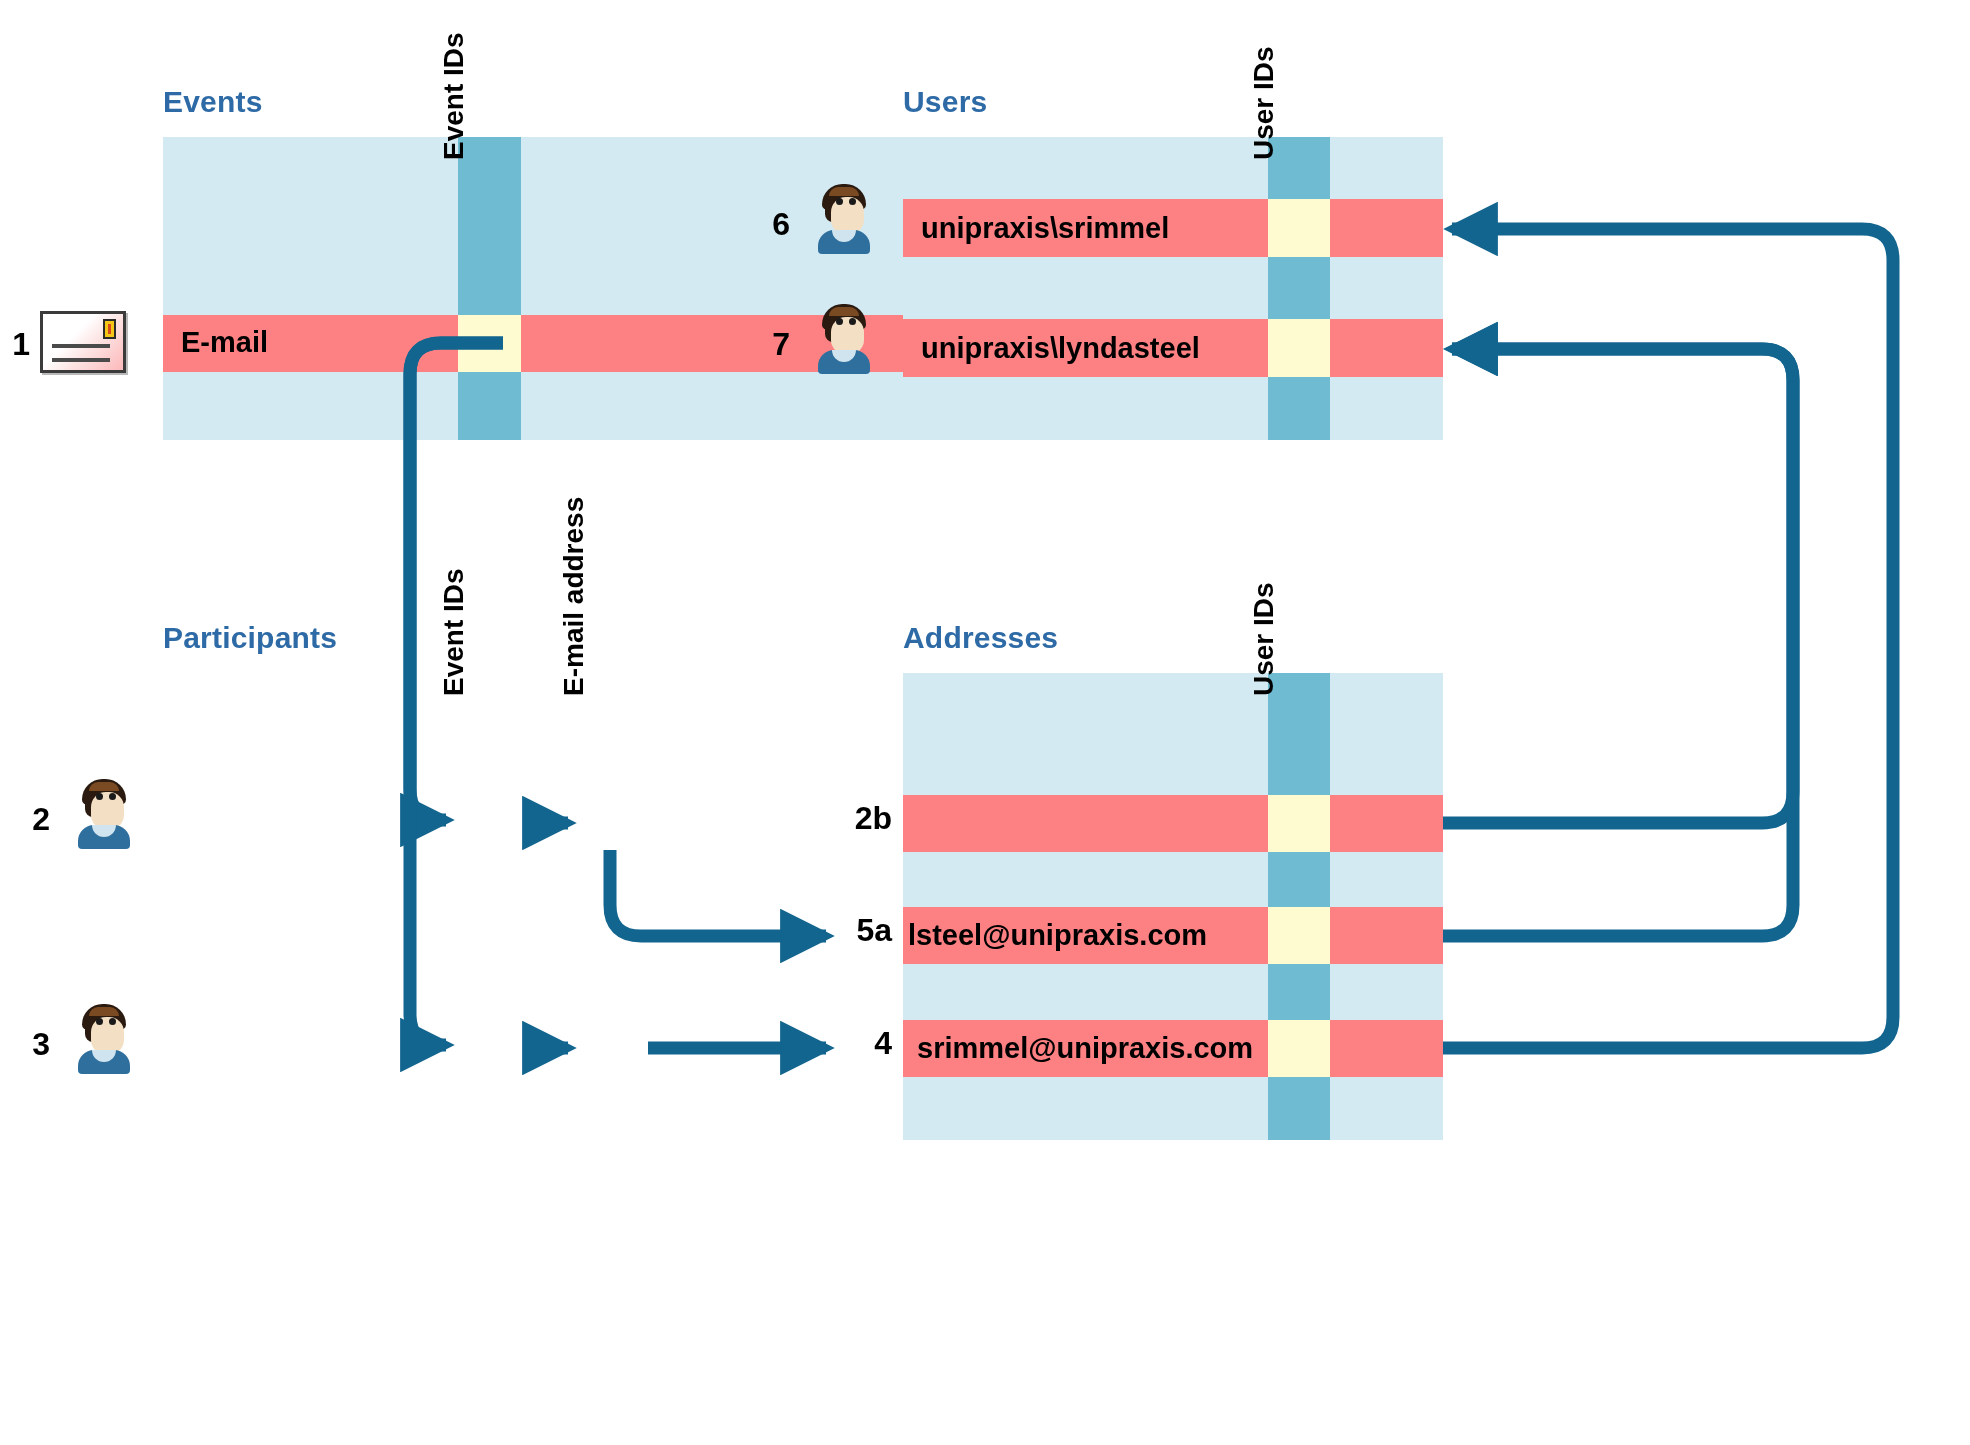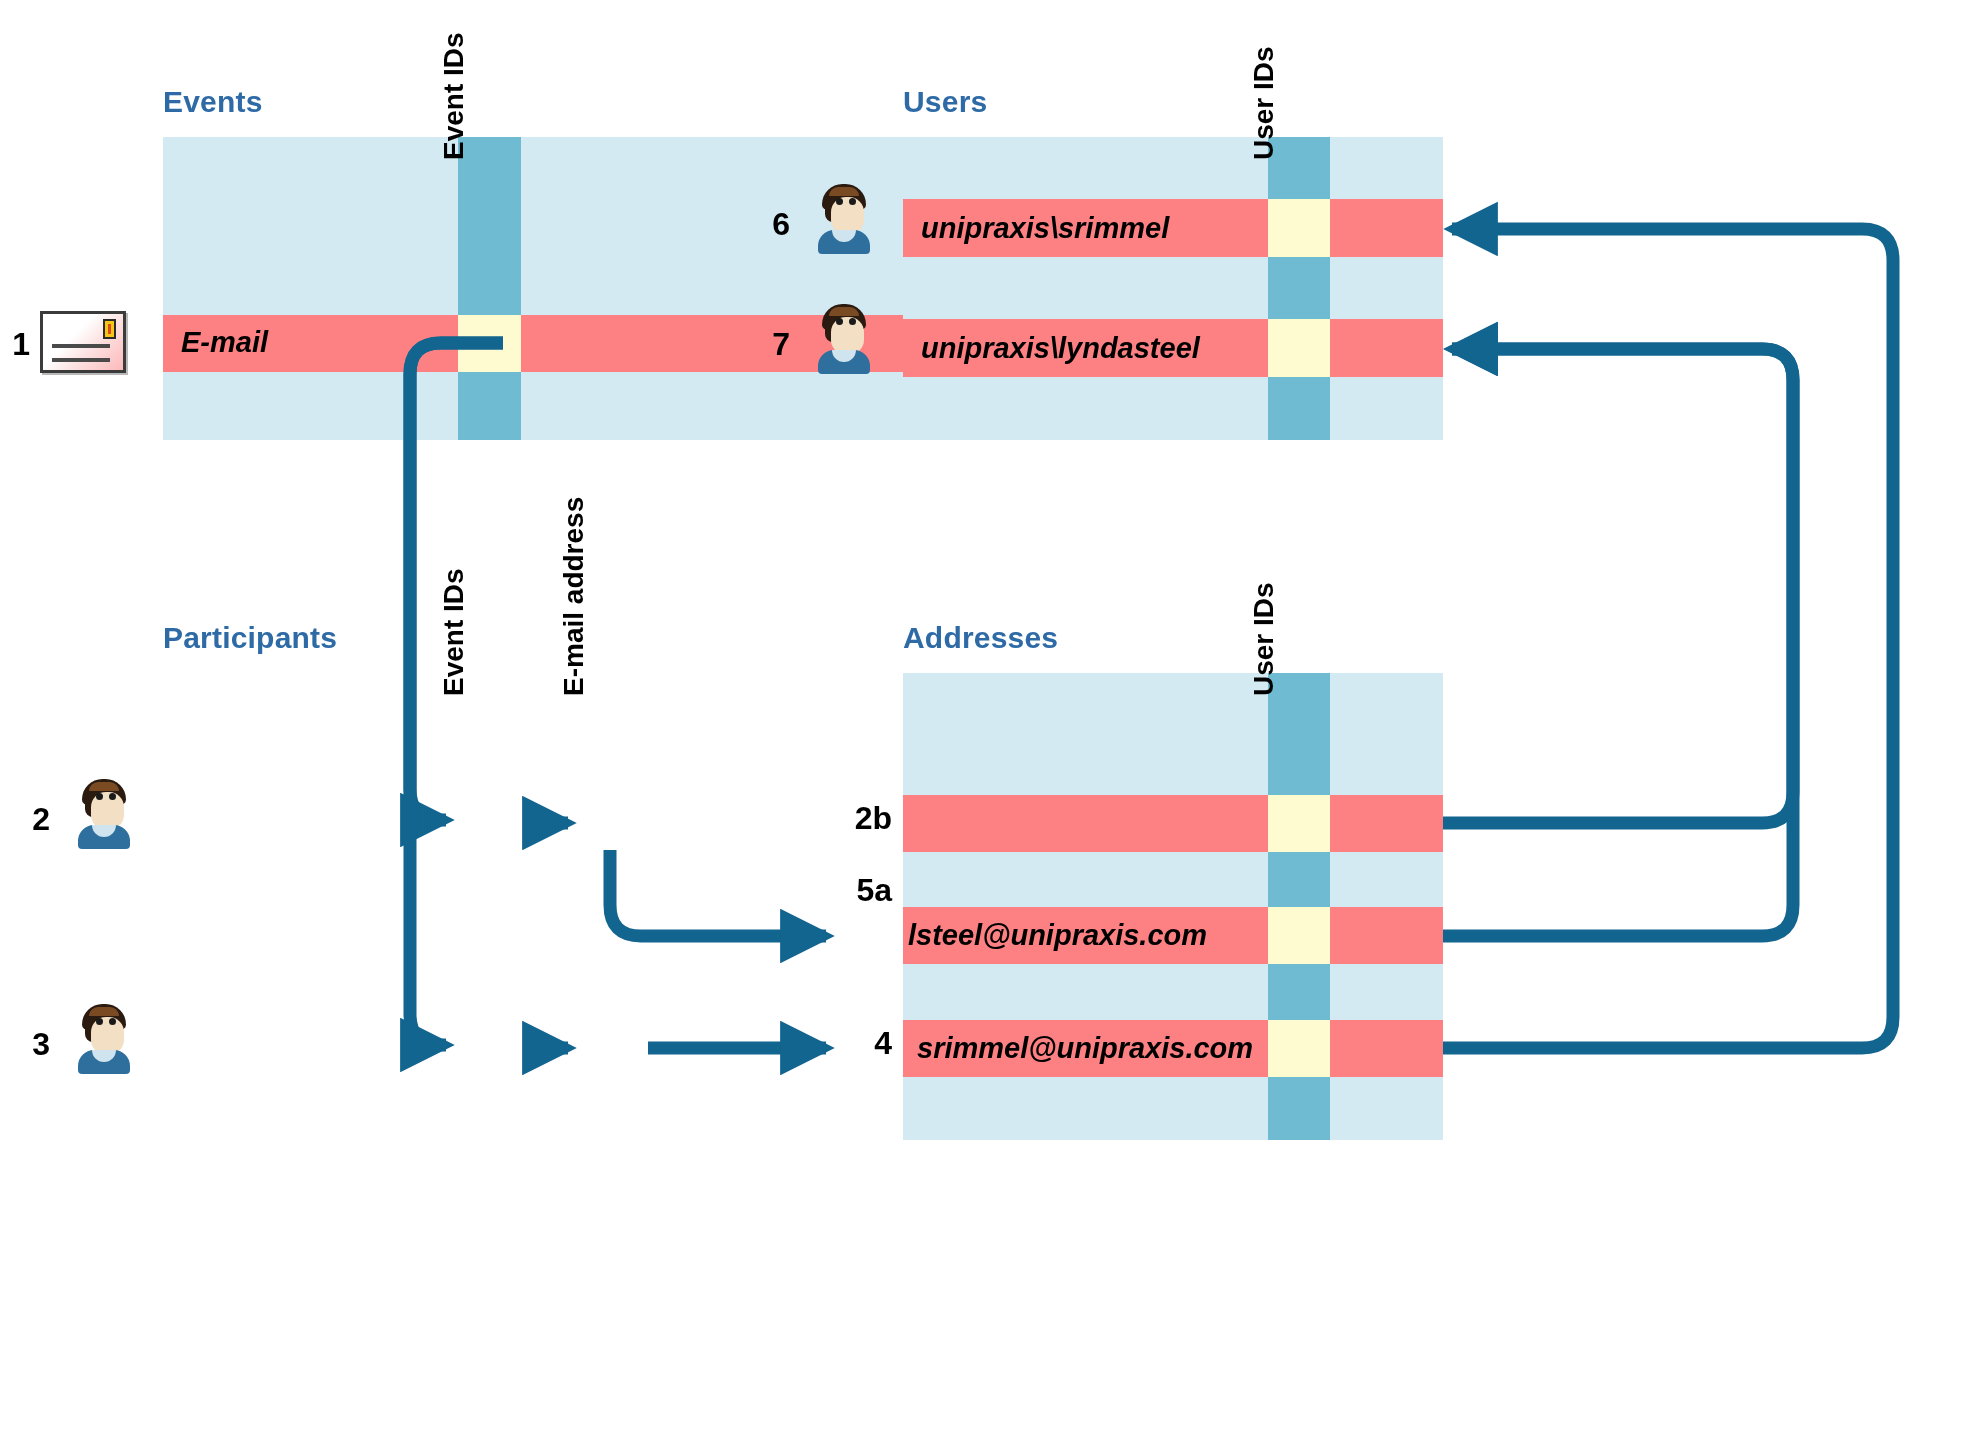--- a/index.html
+++ b/index.html
@@ -2,21 +2,21 @@
 <html><head>
 <meta charset="utf-8">
 <title>E-mail relational tables diagram</title>
 <style>
   html,body{margin:0;padding:0;background:#ffffff;}
   body{width:1970px;height:1445px;position:relative;overflow:hidden;
        font-family:"Liberation Sans","DejaVu Sans",sans-serif;}
   .stage{position:absolute;left:0;top:0;width:1970px;height:1445px;}
 
   
-  .table{position:absolute;font-style:italic;}
+  .table{position:absolute;}
   .tbl-title{position:absolute;color:#2e6ba6;font-weight:bold;font-size:30px;
              letter-spacing:.2px;white-space:nowrap;}
   .col-title{position:absolute;color:#000;font-weight:bold;font-size:28px;
              white-space:nowrap;transform-origin:left bottom;
              transform:rotate(-90deg);}
   .band{position:absolute;left:0;right:0;}
   .band.blue{background:#d3eaf2;}
   .band.red{background:#fd8183;}
   .vcol{position:absolute;top:0;bottom:0;background:#6fbcd2;}
   .cell{position:absolute;background:#fdfbcf;}
@@ -157,21 +157,21 @@
     <div class="cell" style="left:365px;top:122px;width:62px;height:57px;"></div>
     <div class="cell" style="left:365px;top:234px;width:62px;height:57px;"></div>
     <div class="cell" style="left:365px;top:347px;width:62px;height:57px;"></div>
     <div class="rowlabel" style="left:5px;top:246px;">lsteel@unipraxis.com</div>
     <div class="rowlabel" style="left:14px;top:359px;">srimmel@unipraxis.com</div>
   </div>
   <div class="tbl-title" style="left:903px;top:621px;">Addresses</div>
   <div class="col-title" style="left:1280px;top:664px;">User IDs</div>
 
   <div class="idx" style="left:840px;top:800px;width:52px;">2b</div>
-  <div class="idx" style="left:840px;top:872px;width:52px;">5a</div>
+  <div class="idx" style="left:840px;top:912px;width:52px;">5a</div>
   <div class="idx" style="left:840px;top:1025px;width:52px;">4</div>
 
   <svg class="links" viewBox="0 0 1970 1445" xmlns="http://www.w3.org/2000/svg">
     <defs>
       <marker id="ah" viewBox="0 0 10 10" refX="8.4" refY="5" markerWidth="4.2" markerHeight="4.2" orient="auto-start-reverse">
         <path d="M 0 0 L 10 5 L 0 10 z" fill="#12658f"></path>
       </marker>
     </defs>
     <g fill="none" stroke="#12658f" stroke-width="13" stroke-linecap="butt" marker-end="url(#ah)">
 

